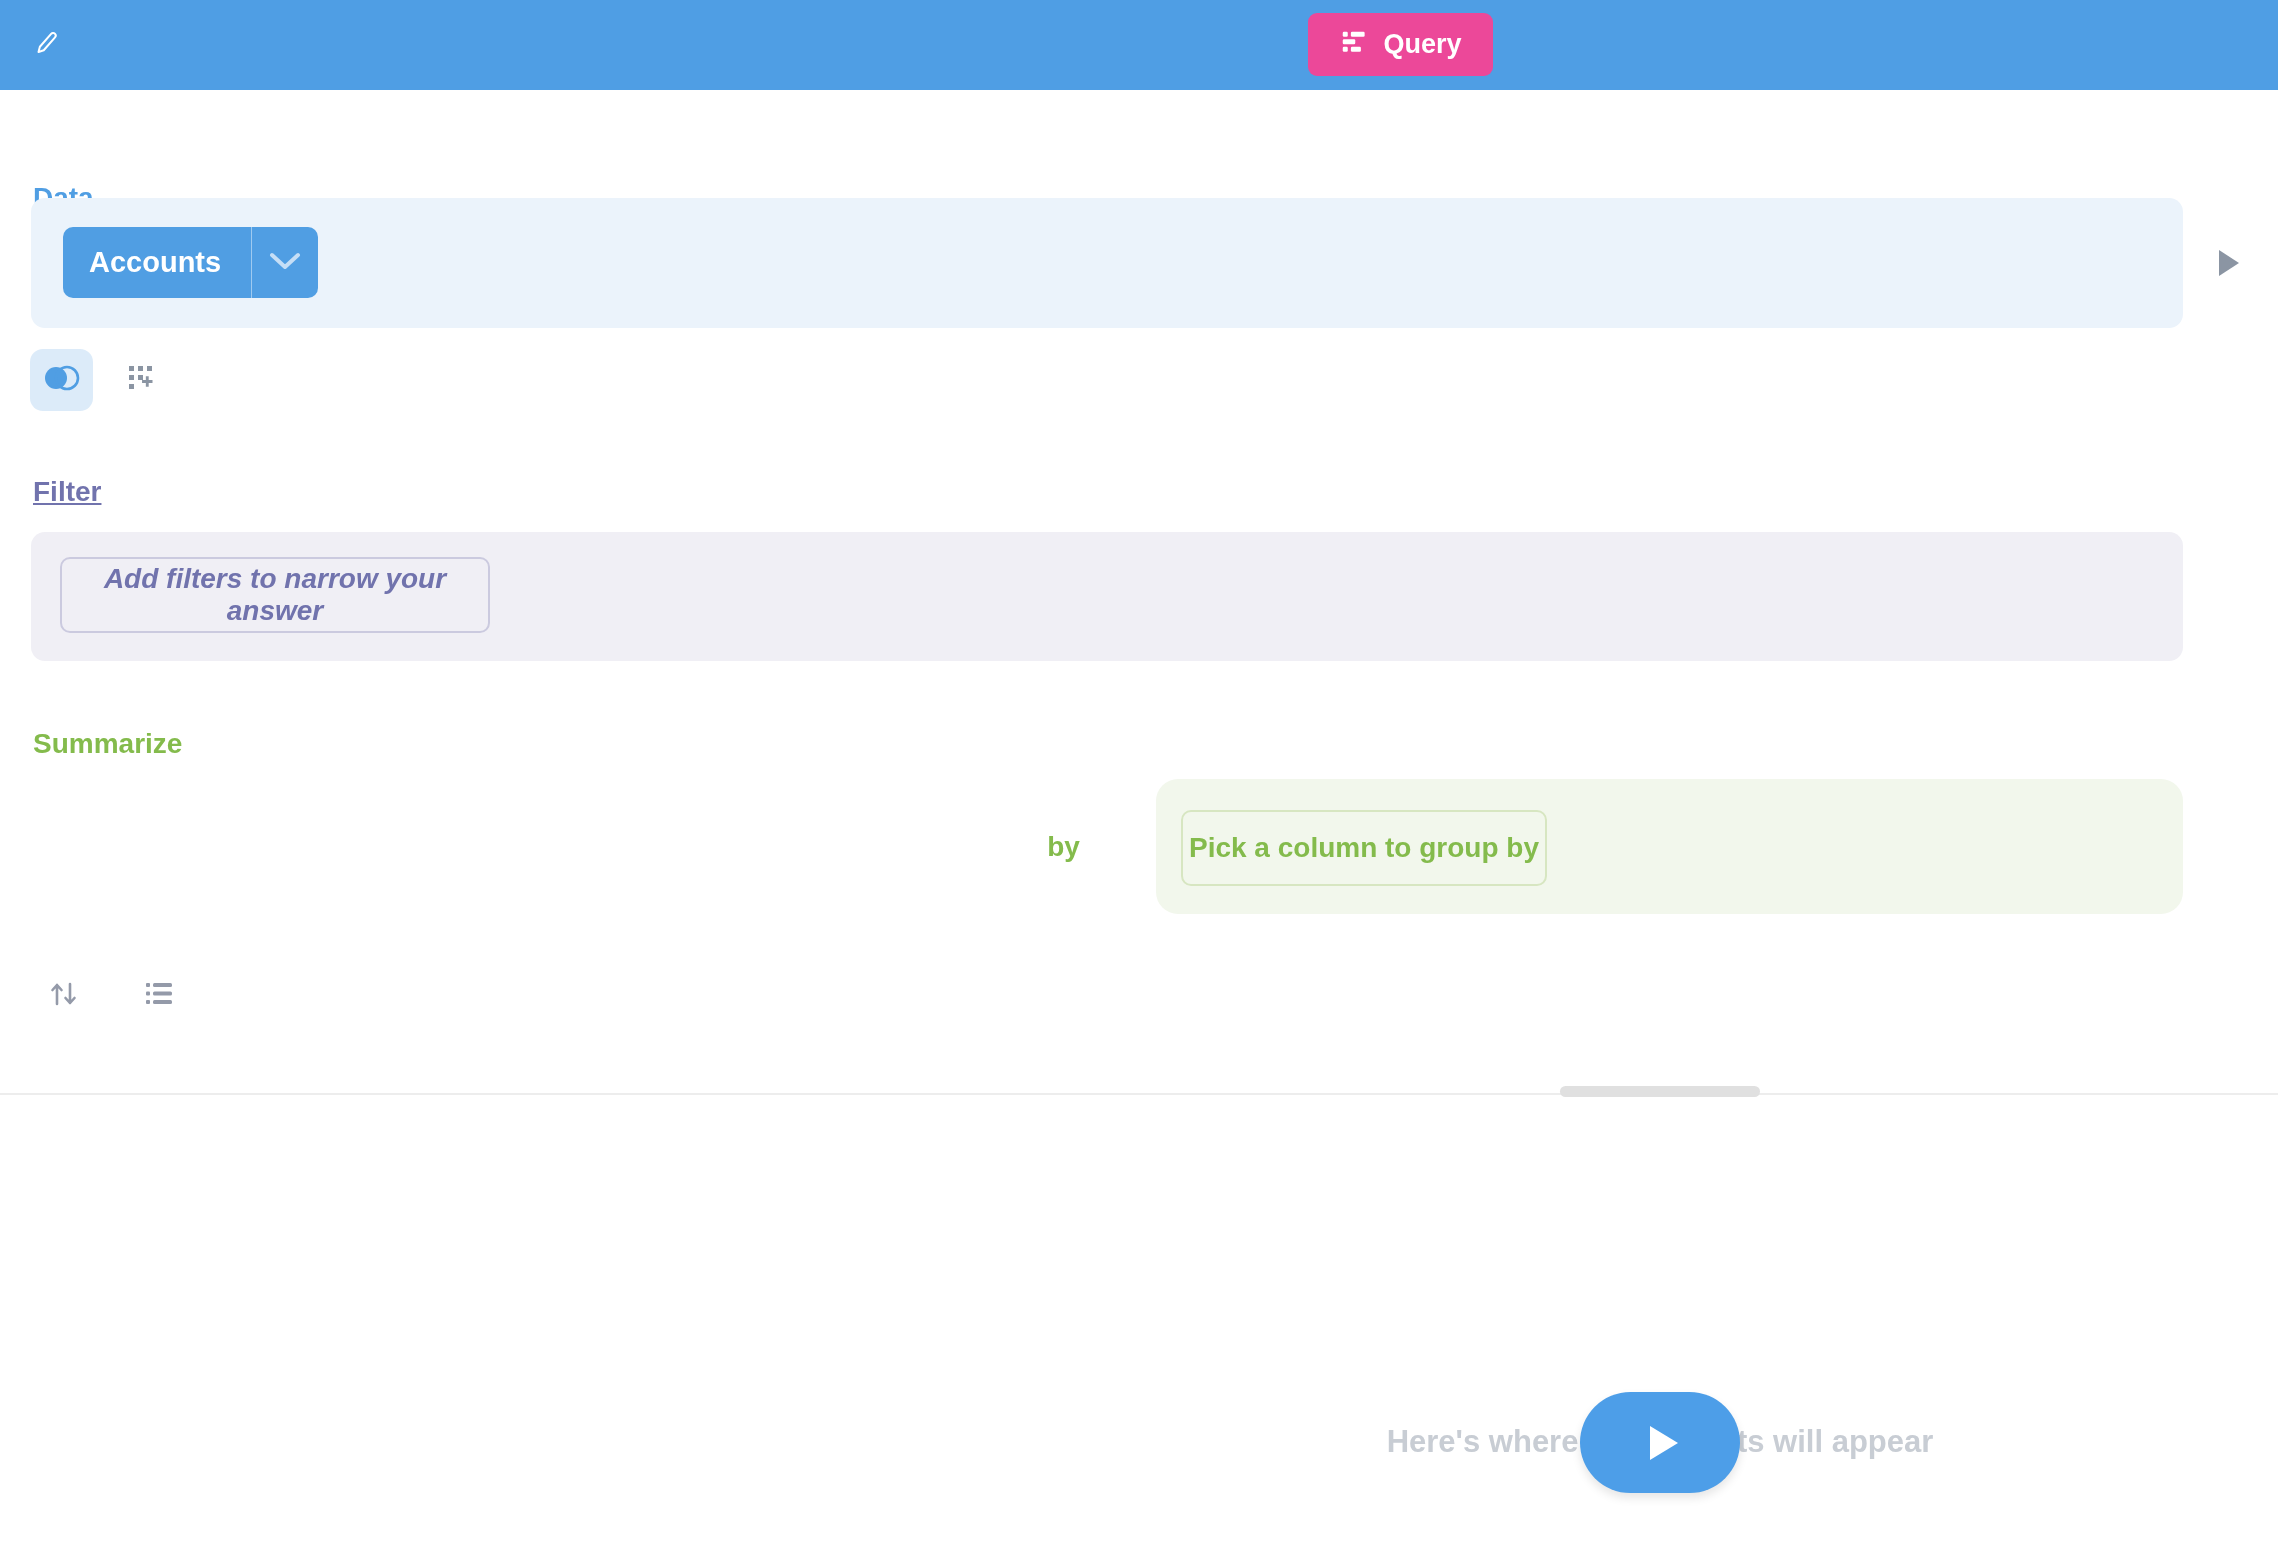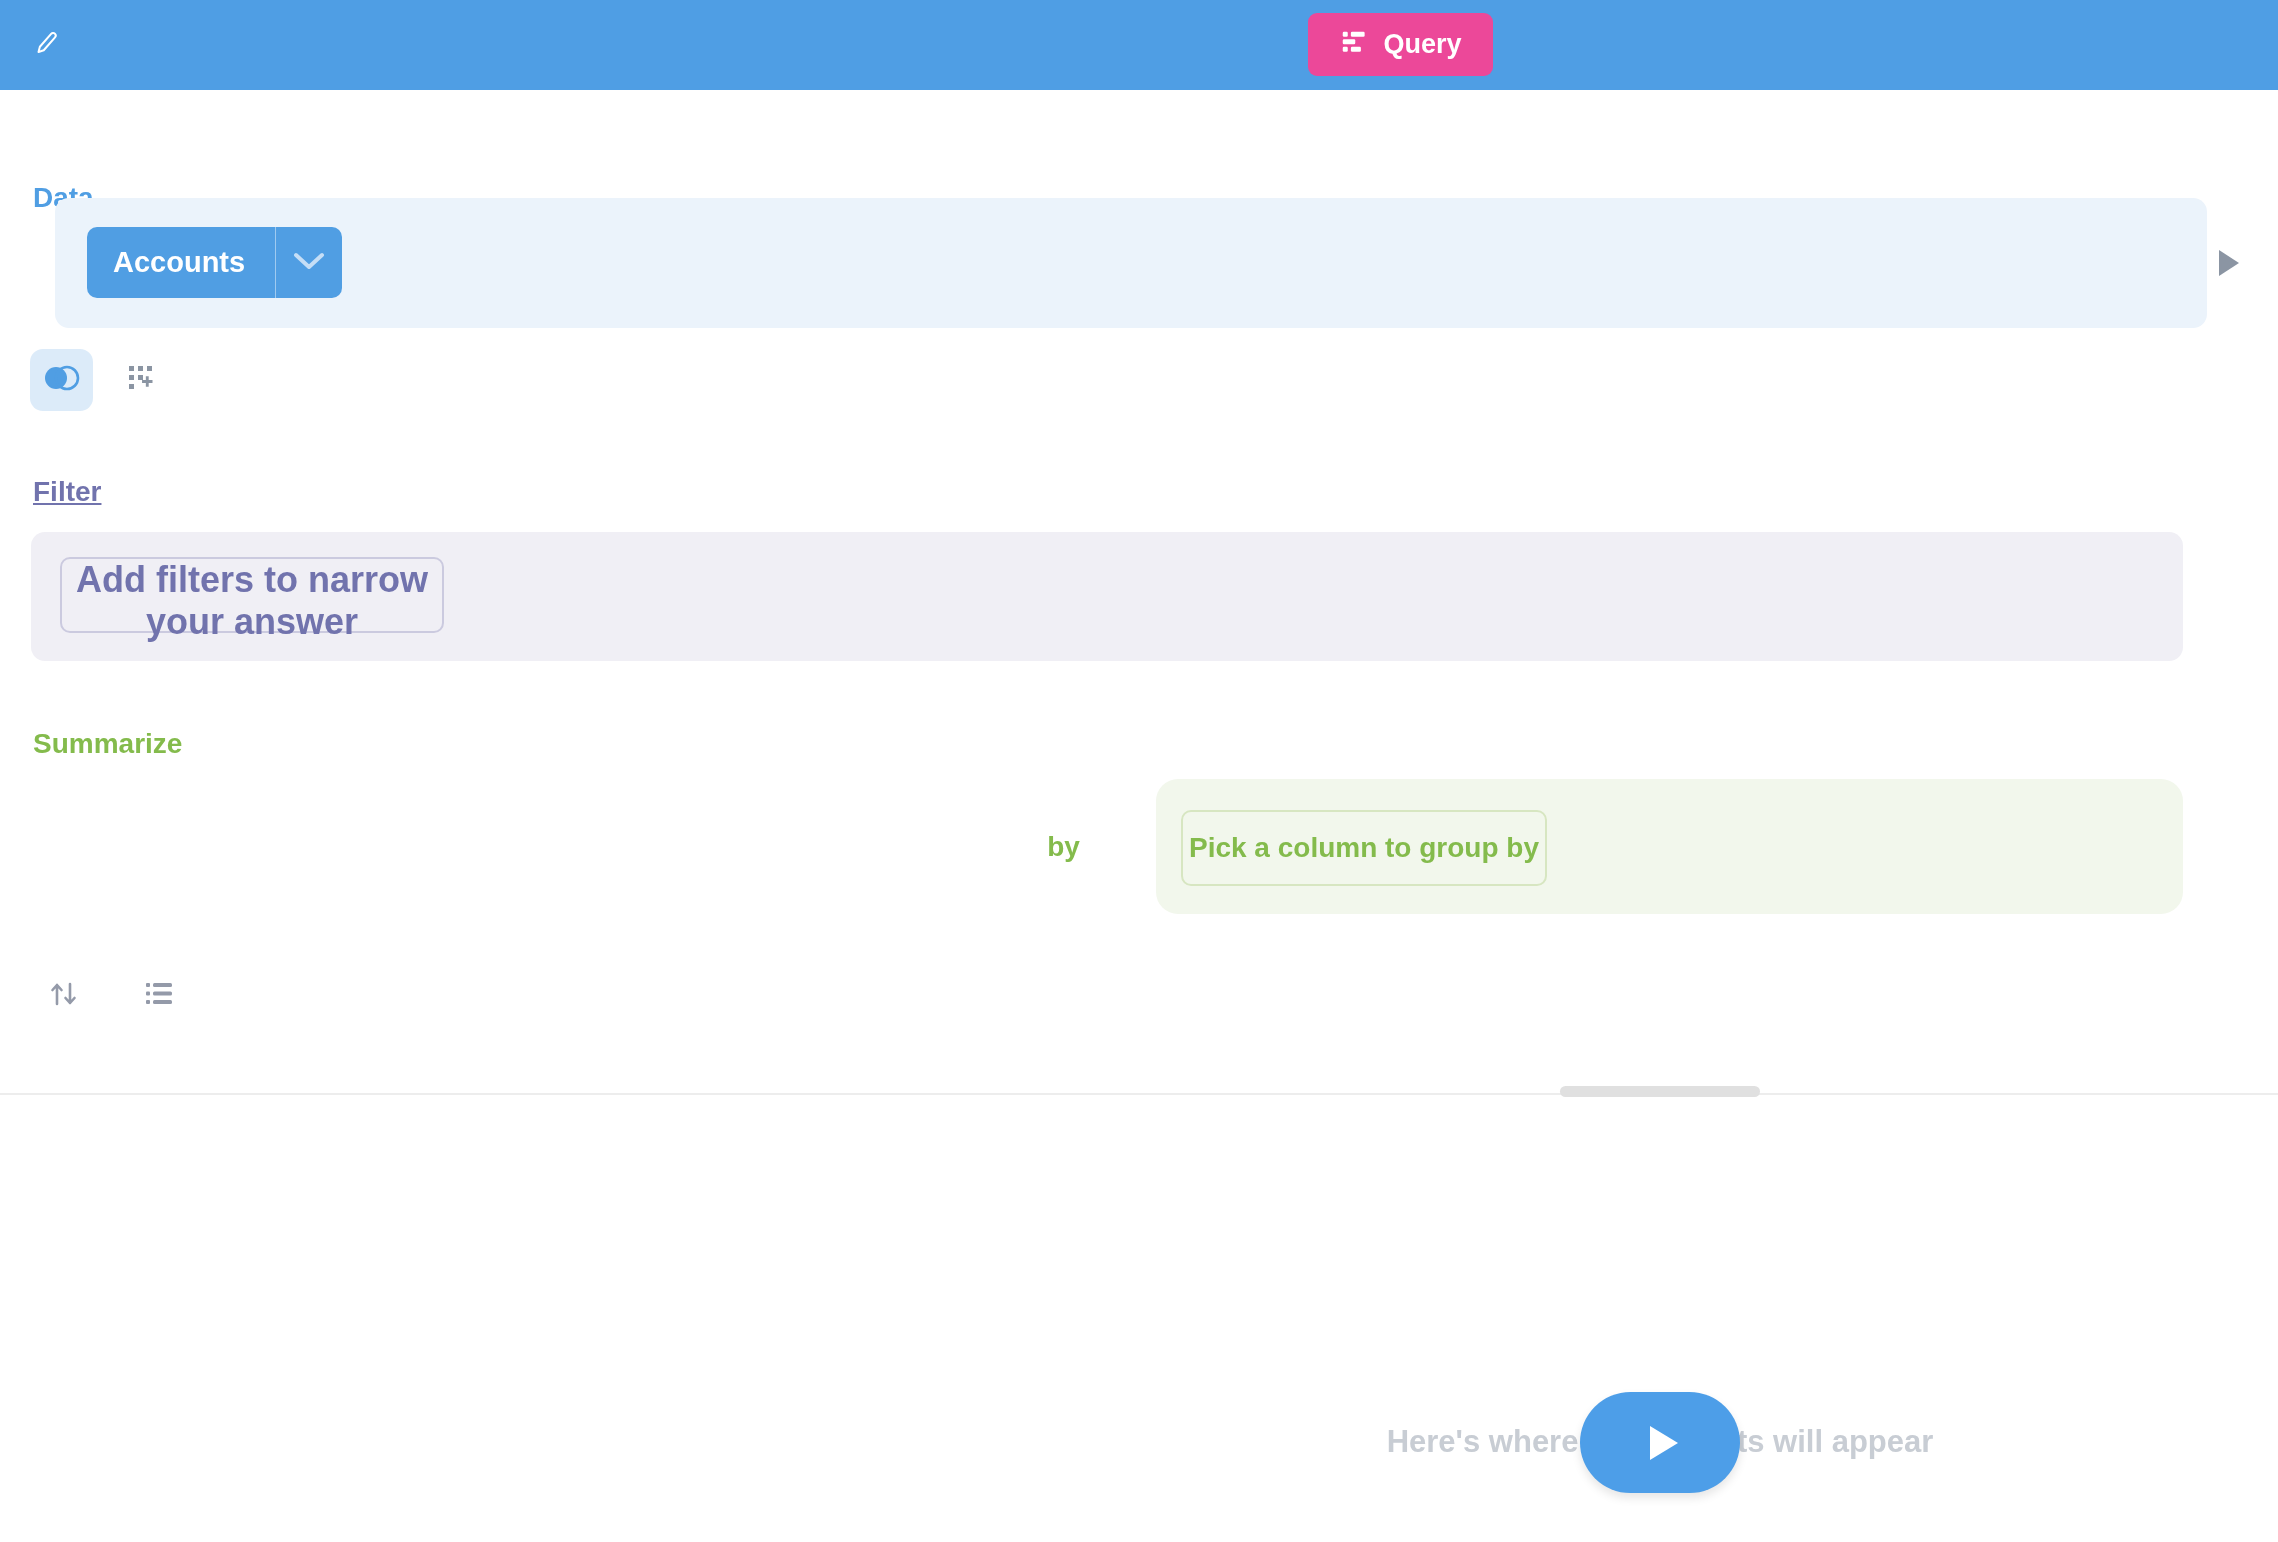--- a/index.html
+++ b/index.html
@@ -14,32 +14,32 @@
   .tab-query { left:1308px; width:185px; background:#ec4899; color:#ffffff; }
   .tab-metadata { left:1513px; width:224px; background:transparent; border:1px solid rgba(255,255,255,0.30); color:#A6CDF1; }
 
   
   .sec-label { position:absolute; left:33px; font-size:28px; font-weight:700; }
   .lbl-data { top:136px; color:#509EE3;margin-top:46px; }
   .lbl-filter { top:476px; color:#7173AD;text-decoration:underline; }
   .lbl-summarize { top:728px; color:#84BB4C; }
 
   
-  .data-box { position:absolute; left:31px; top:198px; width:2152px; height:130px; background:#EBF3FB; border-radius:14px;margin-left:24px; }
+  .data-box { position:absolute; left:31px; top:198px; width:2152px; height:130px; background:#EBF3FB; border-radius:14px; }
   .accounts-btn { position:absolute; left:32px; top:29px; height:71px; display:flex; align-items:stretch; background:#509EE3; border-radius:10px; overflow:hidden; cursor:pointer; }
   .accounts-main { display:flex; align-items:center; padding:0 30px 0 26px; color:#ffffff; font-weight:700; font-size:29px; }
   .accounts-sep { width:1px; background:rgba(255,255,255,0.45); }
   .accounts-caret { width:66px; display:flex; align-items:center; justify-content:center; }
   .data-run-tri { position:absolute; left:2219px; top:250px; width:0; height:0; border-left:20px solid #8B95A3; border-top:13px solid transparent; border-bottom:13px solid transparent; cursor:pointer; }
   .join-btn { position:absolute; left:30px; top:349px; width:63px; height:62px; background:#DCEBF9; border-radius:13px; display:flex; align-items:center; justify-content:center; cursor:pointer; }
   .addcol-btn { position:absolute; left:119px; top:358px; width:44px; height:44px; display:flex; align-items:center; justify-content:center; cursor:pointer; }
 
   
   .filter-box { position:absolute; left:31px; top:532px; width:2152px; height:129px; background:#F0EFF5; border-radius:14px; }
-  .filter-add-btn { position:absolute; left:29px; top:25px; width:384px; height:76px; border:2px solid #CBCADF; border-radius:10px; background:transparent; color:#7173AD; font-weight:700; font-size:36px; font-family:inherit; cursor:pointer; }
+  .filter-add-btn { position:absolute; left:29px; top:25px; width:430px; height:76px; border:2px solid #CBCADF; border-radius:10px; background:transparent; color:#7173AD; font-weight:700; font-size:28px; font-family:inherit; cursor:pointer;font-style:italic; }
 
   
   .sum-box1 { position:absolute; left:31px; top:779px; width:1028px; height:135px; background:#F2F7EC; border-radius:14px; }
   .sum-box2 { position:absolute; left:1156px; top:779px; width:1027px; height:135px; background:#F2F7EC; border-radius:22px; }
   .metric-btn { position:absolute; left:29px; top:31px; width:434px; height:76px; border:2px solid #D7E6C1; border-radius:10px; background:transparent; color:#84BB4C; font-weight:700; font-size:28px; font-family:inherit; cursor:pointer; }
   .group-btn { position:absolute; left:25px; top:31px; width:366px; height:76px; border:2px solid #D7E6C1; border-radius:10px; background:transparent; color:#84BB4C; font-weight:700; font-size:28px; font-family:inherit; cursor:pointer; }
   .by-label { position:absolute; left:1014px; top:779px; width:99px; height:135px; display:flex; align-items:center; justify-content:center; color:#84BB4C; font-weight:700; font-size:28px; }
 
   
   .sort-btn { position:absolute; left:44px; top:976px; width:40px; height:40px; display:flex; align-items:center; justify-content:center; cursor:pointer; }

